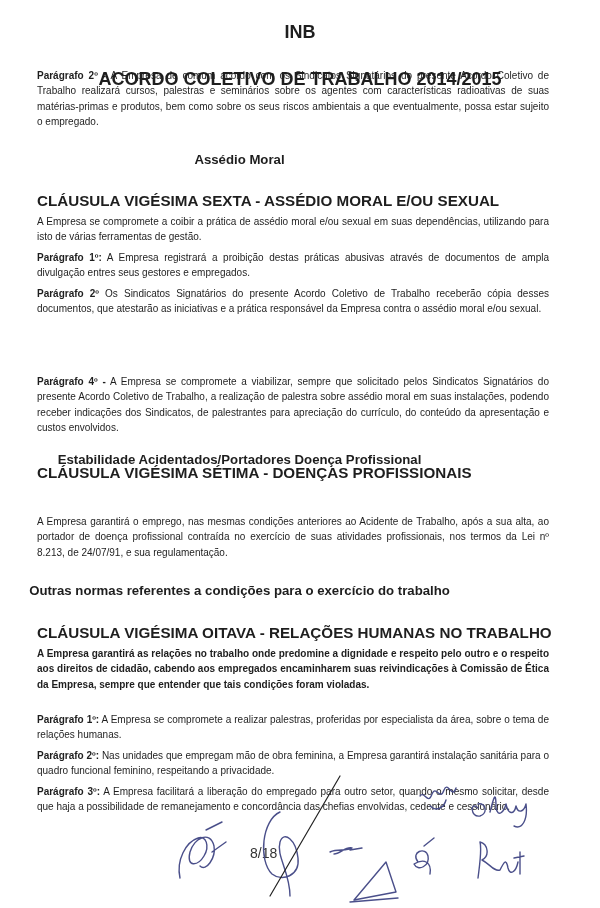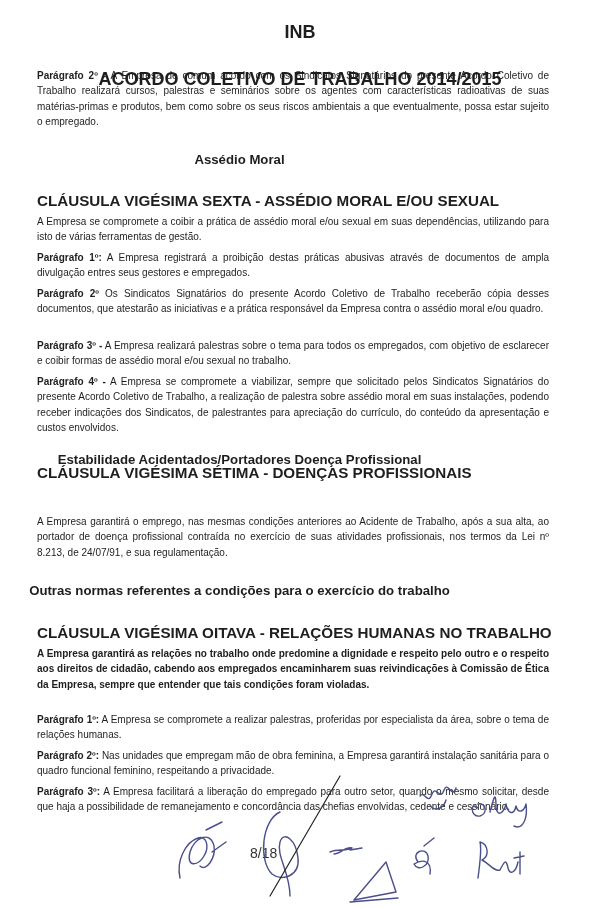--- a/index.html
+++ b/index.html
@@ -24,22 +24,21 @@
 
   <div class="hdr" style="top:22px;">INB</div>
   <div class="hdr" style="top:38px;margin-top:31px;">ACORDO COLETIVO DE TRABALHO 2014/2015</div>
 
   <div class="para" style="top:68px;"><b>Parágrafo 2º -</b><span> A Empresa de comum acordo com os Sindicatos Signatários do presente Acordo Coletivo de Trabalho realizará cursos, palestras e seminários sobre os agentes com características radioativas de suas matérias-primas e produtos, bem como sobre os seus riscos ambientais a que eventualmente, possa estar sujeito o empregado.</span></div>
 
   <div class="sec" style="top:152px;">Assédio Moral</div>
   <div class="clause" style="top:192px;">CLÁUSULA VIGÉSIMA SEXTA - ASSÉDIO MORAL E/OU SEXUAL</div>
   <div class="para" style="top:214px;">A Empresa se compromete a coibir a prática de assédio moral e/ou sexual em suas dependências, utilizando para isto de várias ferramentas de gestão.</div>
   <div class="para" style="top:250px;"><b>Parágrafo 1º:</b><span> A Empresa registrará a proibição destas práticas abusivas através de documentos de ampla divulgação entres seus gestores e empregados.</span></div>
-  <div class="para" style="top:286px;"><b>Parágrafo 2º</b><span> Os Sindicatos Signatários do presente Acordo Coletivo de Trabalho receberão cópia desses documentos, que atestarão as iniciativas e a prática responsável da Empresa contra o assédio moral e/ou quadro.</span></div>
-  <div class="para" style="top:338px;"><b>Parágrafo 3º -</b><span> A Empresa realizará palestras sobre o tema para todos os empregados, com objetivo de esclarecer e coibir formas de assédio moral e/ou sexual no trabalho.</span></div>
+  <div class="para" style="top:286px;"><b>Parágrafo 2º</b><span> Os Sindicatos Signatários do presente Acordo Coletivo de Trabalho receberão cópia desses documentos, que atestarão as iniciativas e a prática responsável da Empresa contra o assédio moral e/ou sexual.</span></div>
   <div class="para" style="top:374px;"><b>Parágrafo 4º -</b><span> A Empresa se compromete a viabilizar, sempre que solicitado pelos Sindicatos Signatários do presente Acordo Coletivo de Trabalho, a realização de palestra sobre assédio moral em suas instalações, podendo receber indicações dos Sindicatos, de palestrantes para apreciação do currículo, do conteúdo da apresentação e custos envolvidos.</span></div>
 
   <div class="sec" style="top:452px;">Estabilidade Acidentados/Portadores Doença Profissional</div>
   <div class="clause" style="top:464px;">CLÁUSULA VIGÉSIMA SÉTIMA - DOENÇAS PROFISSIONAIS</div>
   <div class="para" style="top:514px;">A Empresa garantirá o emprego, nas mesmas condições anteriores ao Acidente de Trabalho, após a sua alta, ao portador de doença profissional contraída no exercício de suas atividades profissionais, nos termos da Lei nº 8.213, de 24/07/91, e sua regulamentação.</div>
 
   <div class="sec" style="top:583px;">Outras normas referentes a condições para o exercício do trabalho</div>
   <div class="clause" style="top:624px;">CLÁUSULA VIGÉSIMA OITAVA - RELAÇÕES HUMANAS NO TRABALHO</div>
   <div class="para" style="top:646px;font-weight:bold;">A Empresa garantirá as relações no trabalho onde predomine a dignidade e respeito pelo outro e o respeito aos direitos de cidadão, cabendo aos empregados encaminharem suas reivindicações à Comissão de Ética da Empresa, sempre que entender que tais condições foram violadas.</div>
   <div class="para" style="top:712px;"><b>Parágrafo 1º:</b><span> A Empresa se compromete a realizar palestras, proferidas por especialista da área, sobre o tema de relações humanas.</span></div>

